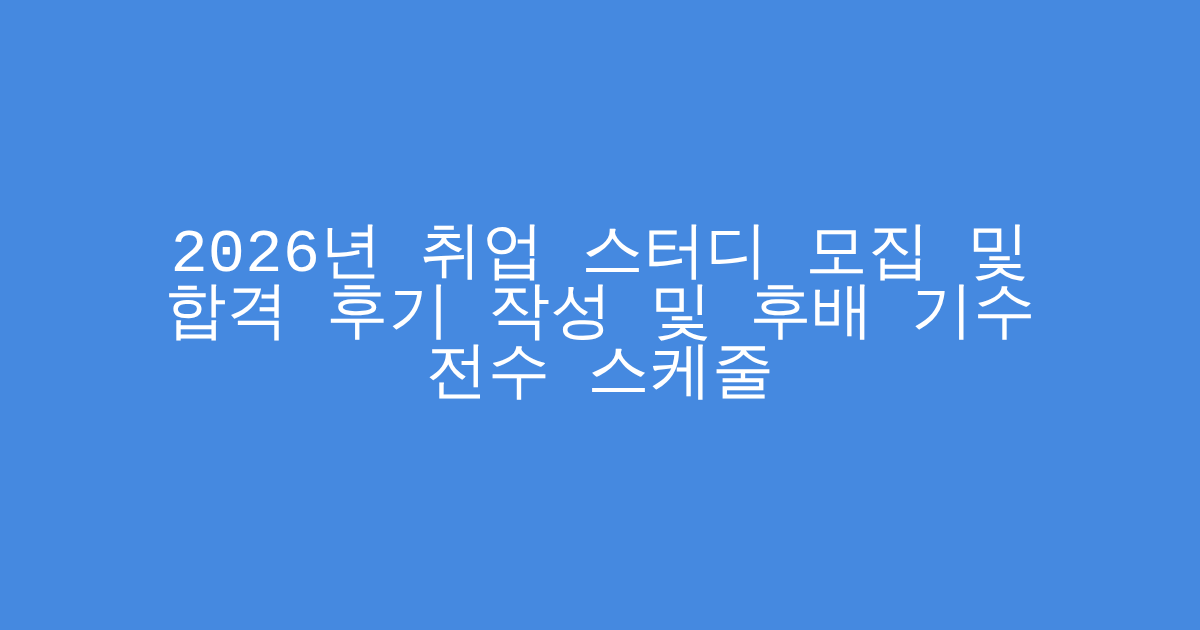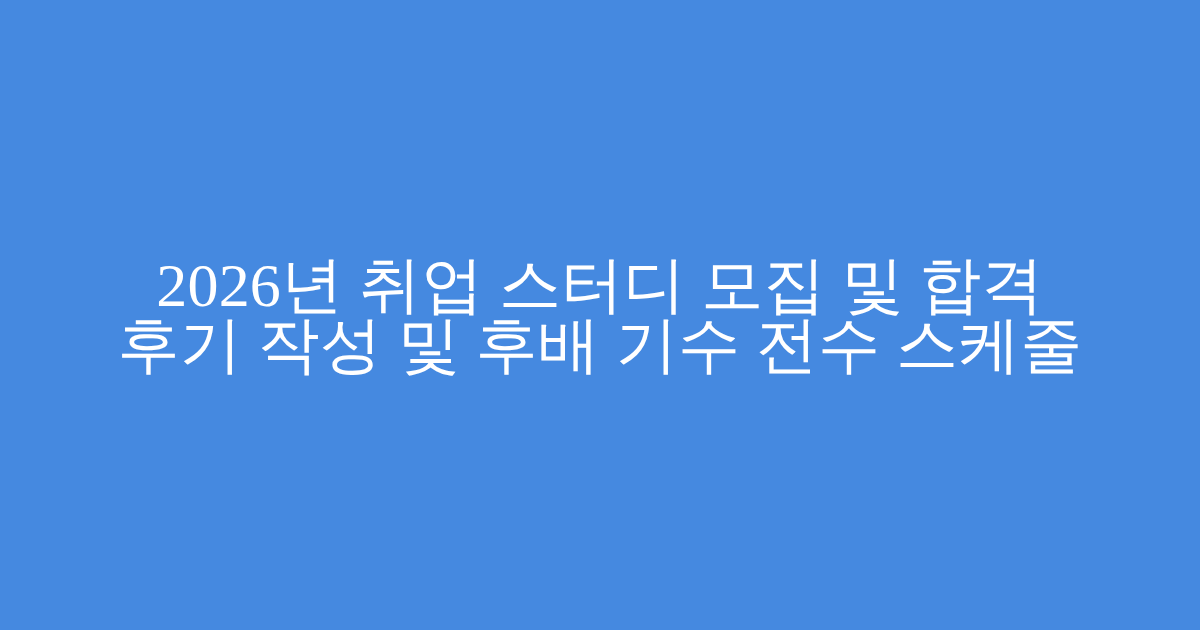--- a/index.html
+++ b/index.html
@@ -33,21 +33,21 @@
     flex-direction: column;
     align-items: center;
     justify-content: center;
     text-align: center;
   }
 
   .card-title {
     margin: 0;
     padding: 0;
     color: #ffffff;
-    font-family: Liberation Serif, serif;
+    font-family: Liberation Mono, monospace;
     font-size: 62px;
     font-weight: 400;
     line-height: 60px;
     letter-spacing: 0.2px;
     word-break: keep-all;
     white-space: normal;
     -webkit-font-smoothing: antialiased;
   }
 </style>
 </head>

